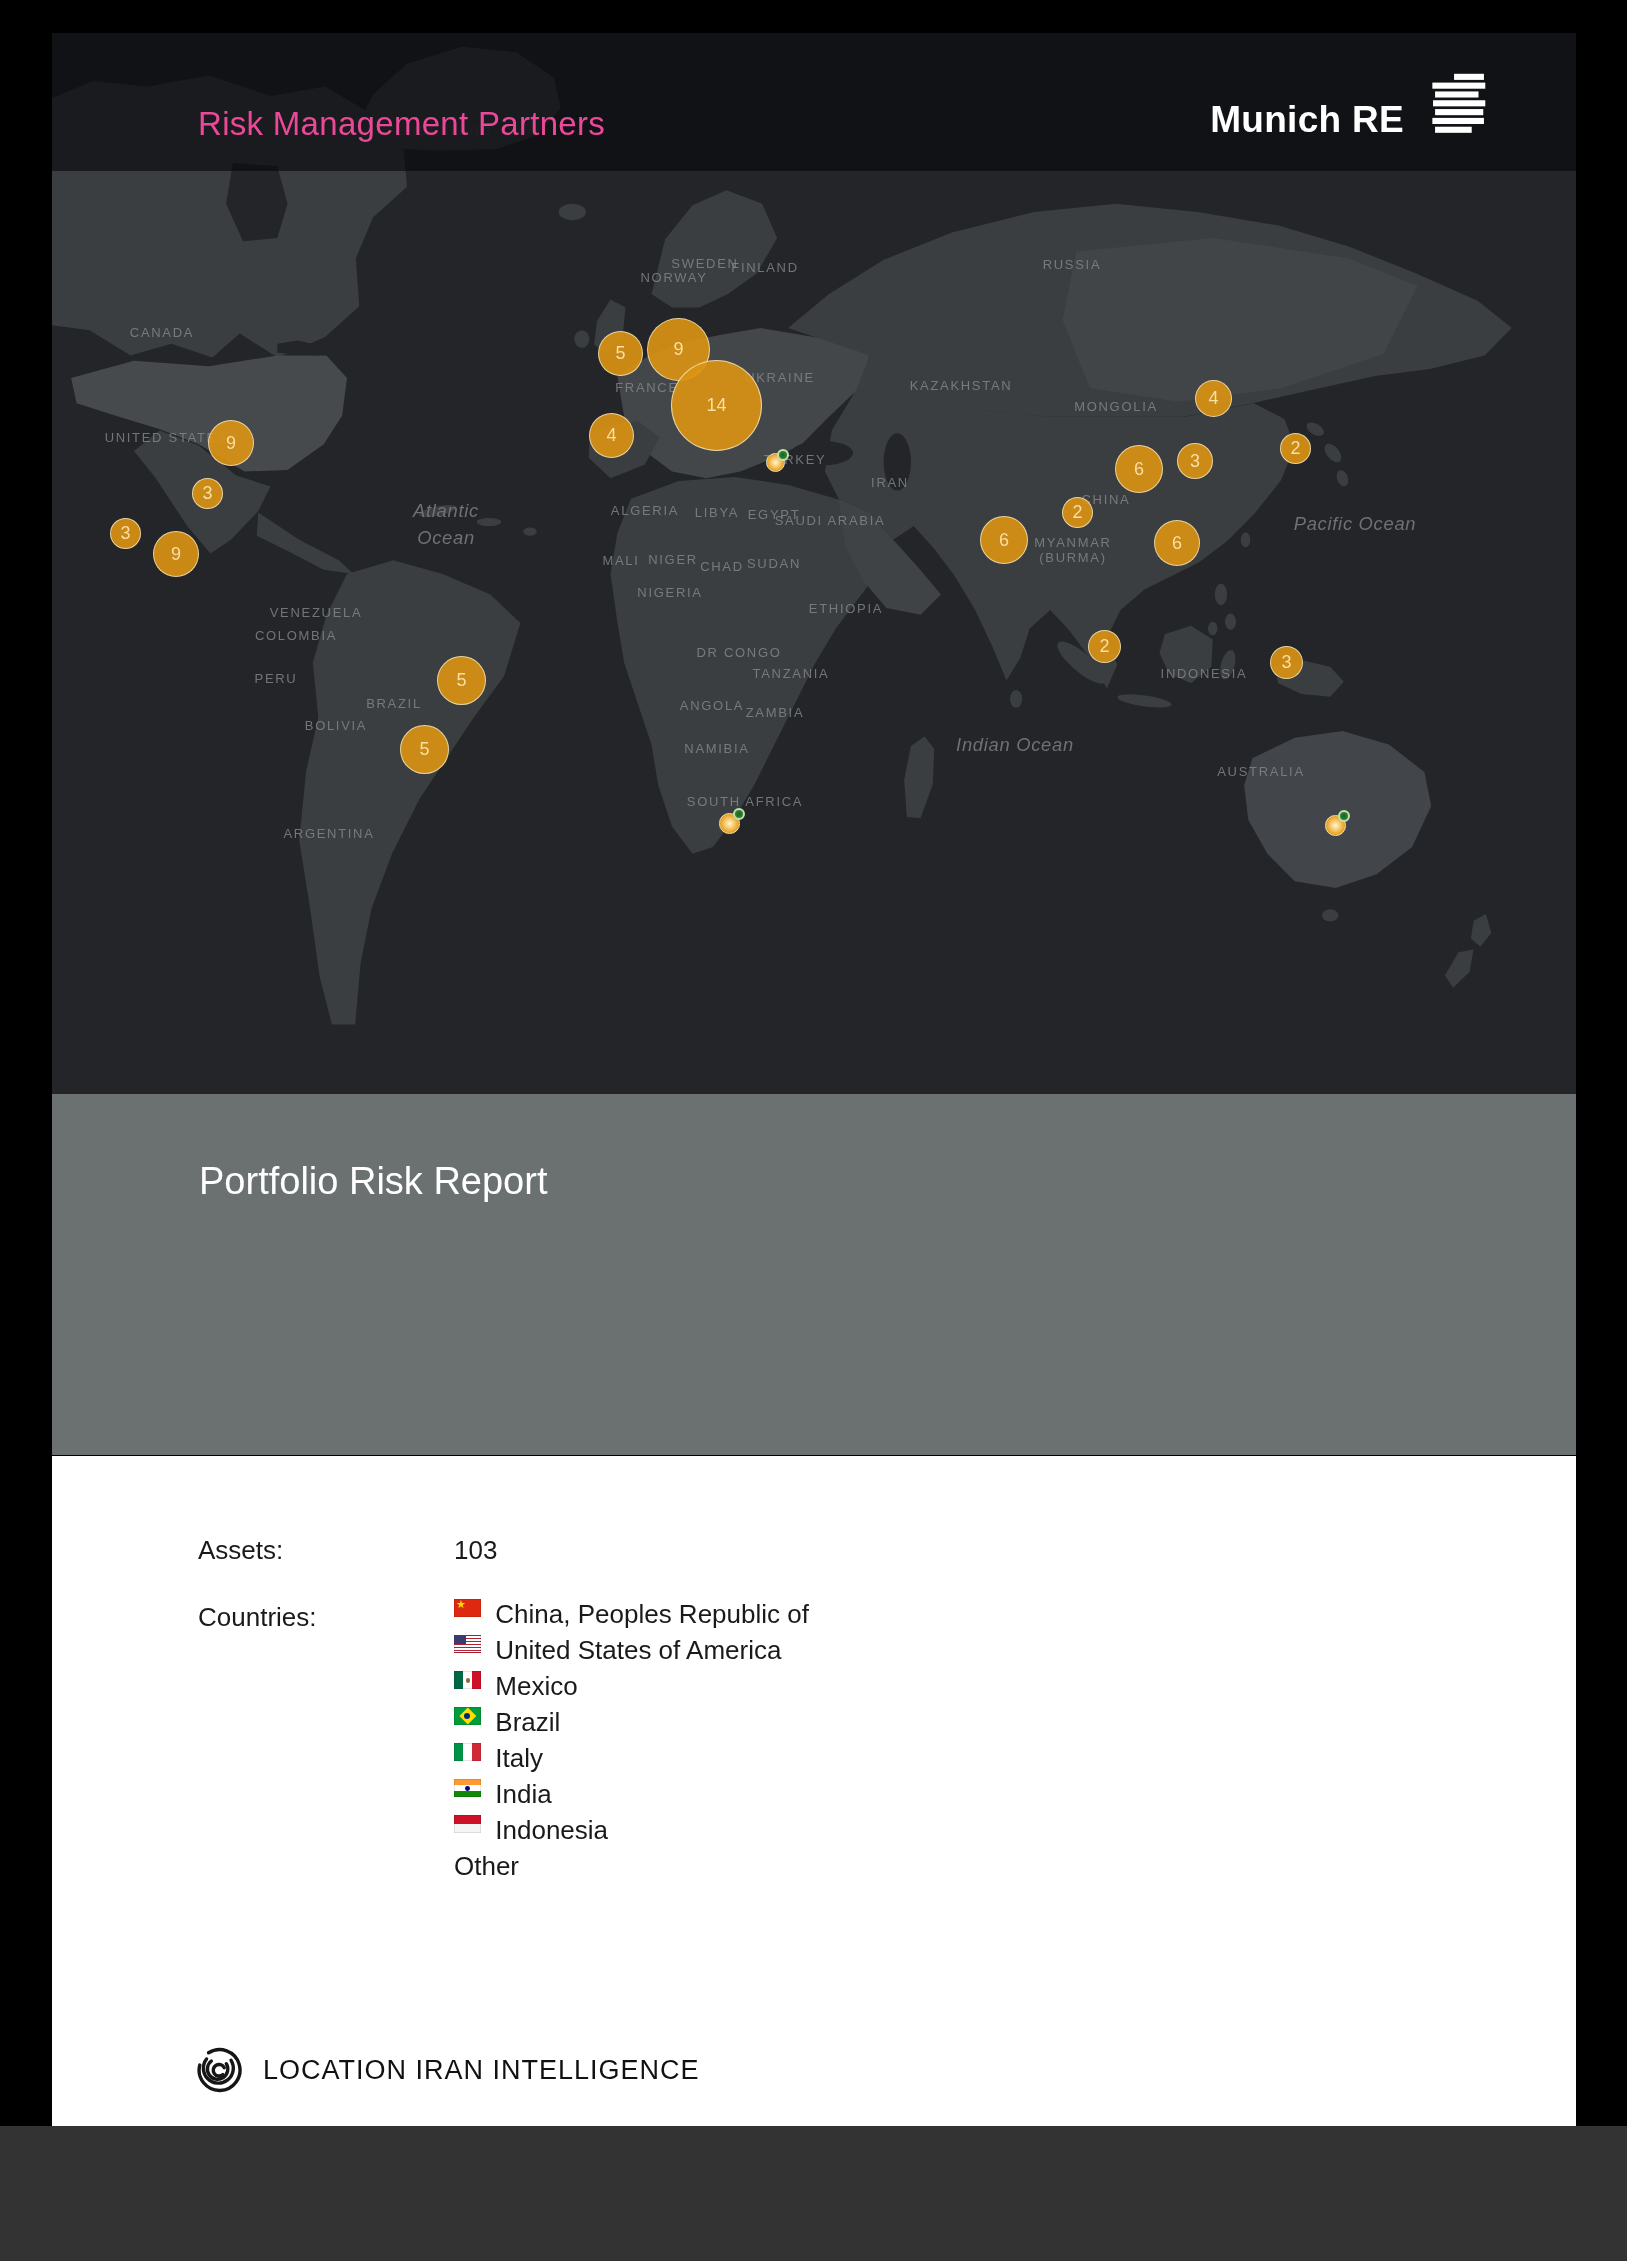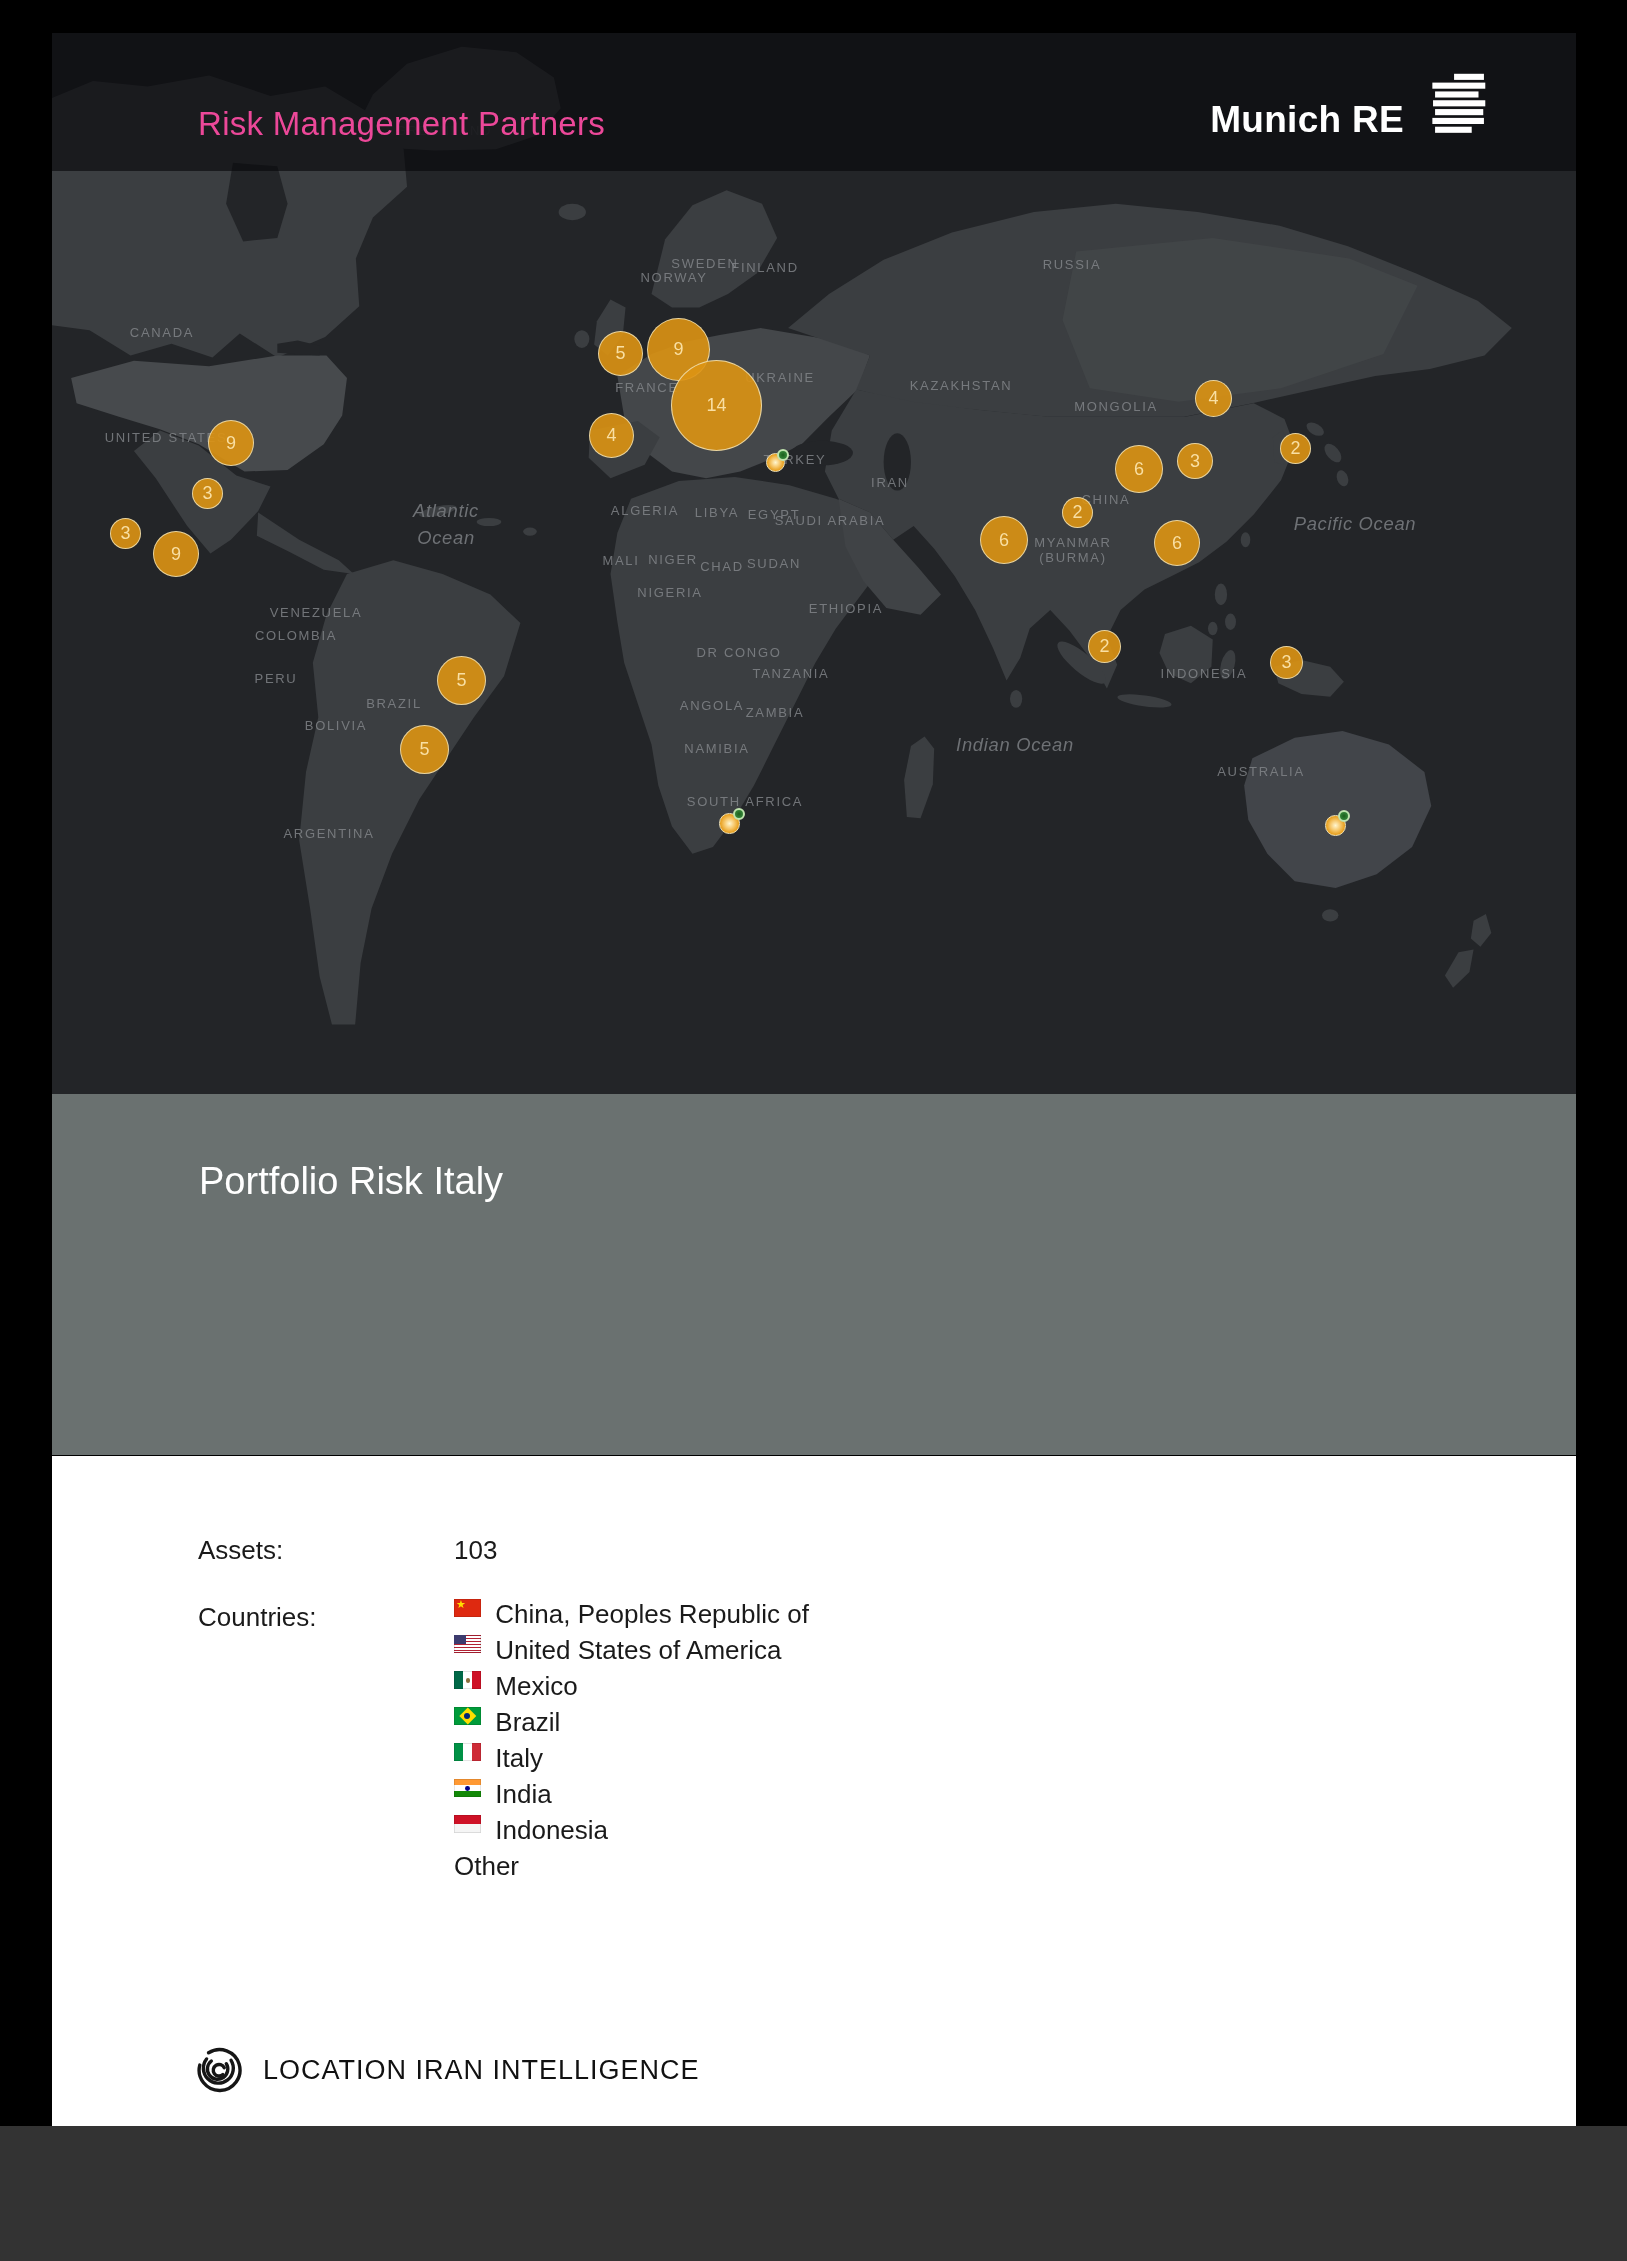--- a/index.html
+++ b/index.html
@@ -233,21 +233,21 @@
           <rect x="3" y="43" width="77" height="9"></rect>
           <rect x="6" y="56" width="71" height="9"></rect>
           <rect x="2" y="69" width="76" height="9"></rect>
           <rect x="6" y="82" width="54" height="9"></rect>
         </g>
       </svg>
     </div>
   </div>
 
   <div class="band">
-    <div class="kicker">Portfolio Risk Italy</div>
+    <div class="kicker">Portfolio Risk Report</div>
   </div>
 
   <div class="content">
     <div class="stat-label" style="top:76px">Assets:</div>
     <div class="stat-value" style="top:76px">103</div>
     <div class="stat-label" style="top:143px">Countries:</div>
     <div class="country-rows">
         <div class="country-row">
           <span class="flag flag-cn"></span>
           <span class="country-name">China, Peoples Republic of</span>

